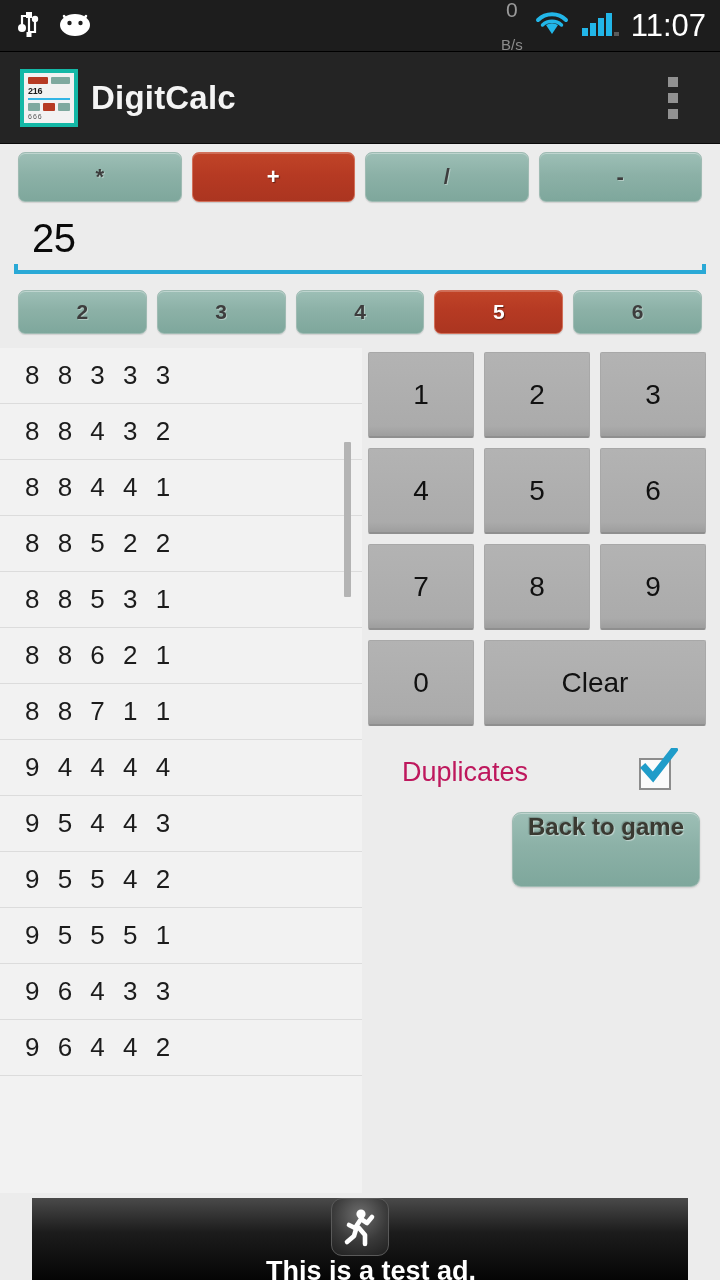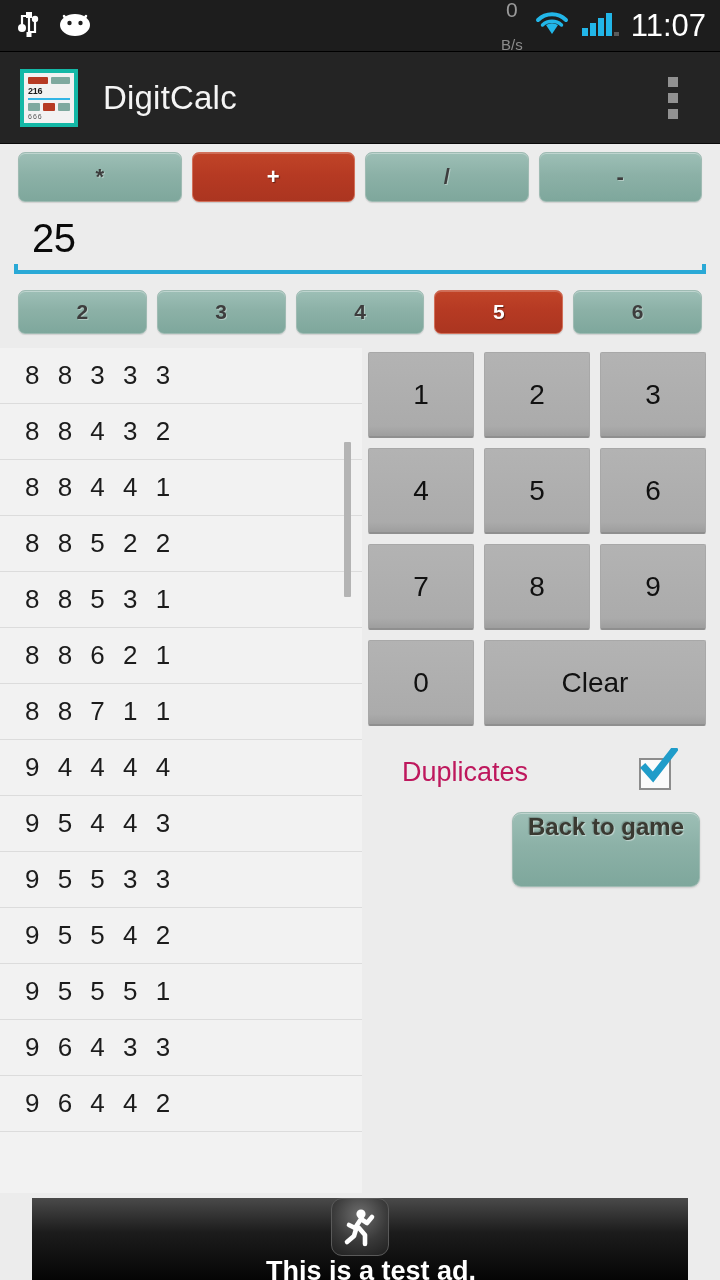--- a/index.html
+++ b/index.html
@@ -86,22 +86,22 @@
     font-size: 9px; font-weight: bold; color: #1a1a1a;
     line-height: 10px; letter-spacing: -0.3px;
   }
   .ai-line { height: 2px; background: #33b5e5; margin-bottom: 1px; }
   .ai-small {
     font-size: 7px; color: #555; letter-spacing: 1px; line-height: 8px;
   }
   .app-title {
     color: #f4f4f4;
     font-size: 33px;
-    margin-left: 25px;
-    font-weight: 400;
+    margin-left: 13px;
+    font-weight: 700;
     letter-spacing: 0.2px;
   }
   .overflow {
     margin-left: auto;
     margin-right: 36px;
     display: flex;
     flex-direction: column;
     gap: 6px;
     padding: 6px;
     cursor: pointer;
@@ -451,21 +451,20 @@
   <div class="list-pane" id="list-pane">
       <div class="list-row">8 8 3 3 3</div>
       <div class="list-row">8 8 4 3 2</div>
       <div class="list-row">8 8 4 4 1</div>
       <div class="list-row">8 8 5 2 2</div>
       <div class="list-row">8 8 5 3 1</div>
       <div class="list-row">8 8 6 2 1</div>
       <div class="list-row">8 8 7 1 1</div>
       <div class="list-row">9 4 4 4 4</div>
       <div class="list-row">9 5 4 4 3</div>
-      <div class="list-row">9 5 5 3 3</div>
       <div class="list-row">9 5 5 4 2</div>
       <div class="list-row">9 5 5 5 1</div>
       <div class="list-row">9 6 4 3 3</div>
       <div class="list-row">9 6 4 4 2</div>
     </div>
   <div class="scroll-thumb"></div>
 
   <div class="keypad" id="keypad">
       <div class="kp-row">
         <div class="kp-key">

